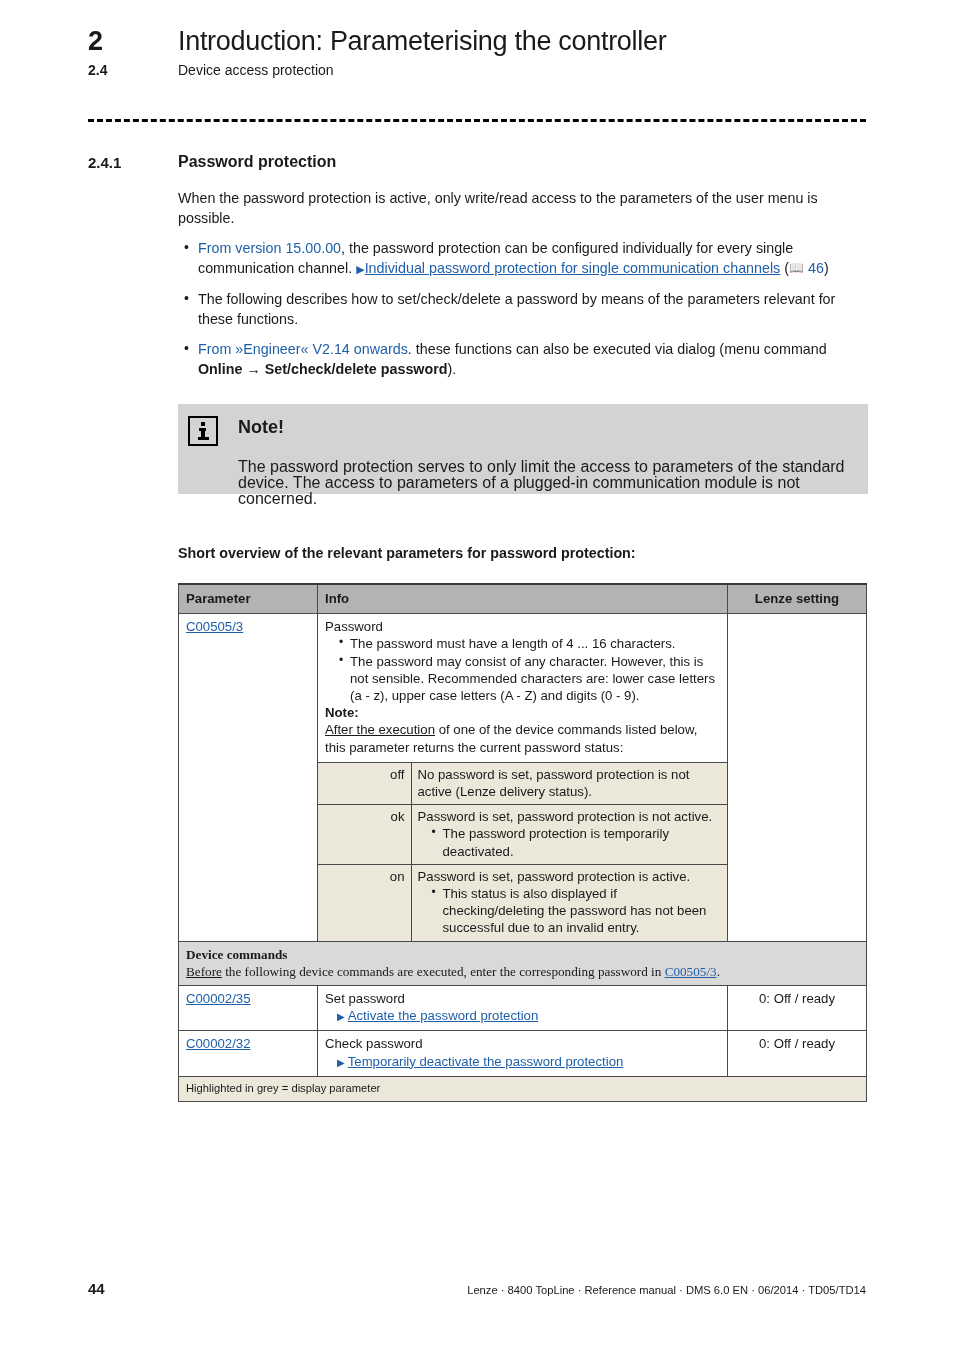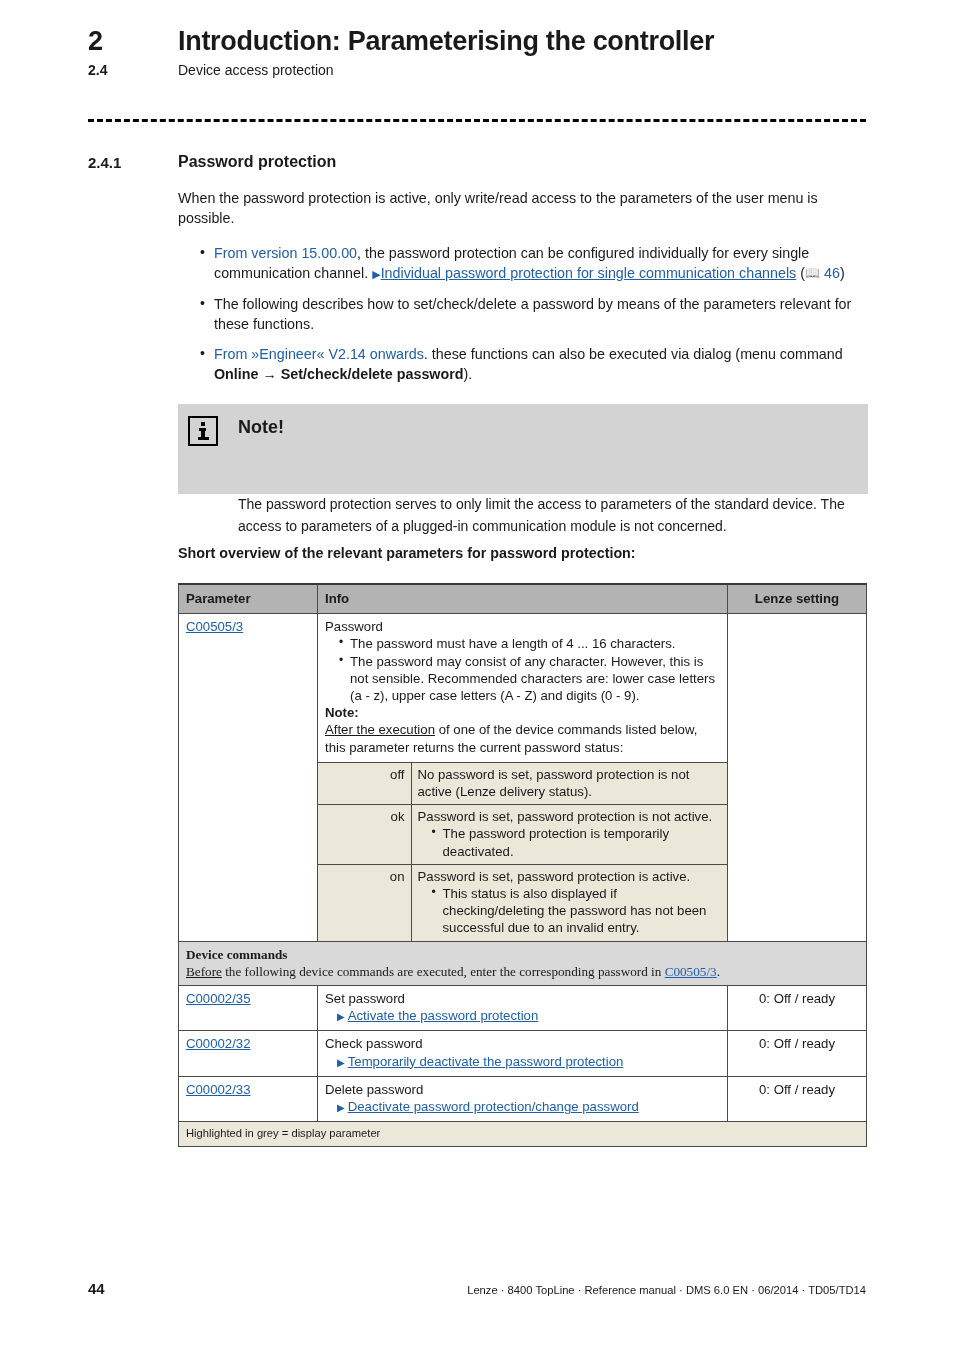--- a/index.html
+++ b/index.html
@@ -27,21 +27,21 @@
     top: 26px;
     font-size: 27px;
     font-weight: bold;
     letter-spacing: -0.2px;
   }
   .hdr-title {
     position: absolute;
     left: 178px;
     top: 26px;
     font-size: 27px;
-    font-weight: bold;
+    font-weight: normal;
     letter-spacing: -0.3px;
     white-space: nowrap;
   }
   .hdr-subnum {
     position: absolute;
     left: 88px;
     top: 62px;
     font-size: 14px;
     font-weight: bold;
   }
@@ -82,21 +82,21 @@
     left: 178px;
     top: 189px;
     width: 690px;
     font-size: 14.3px;
     line-height: 19.5px;
   }
   .para { margin: 0 0 11px 0; }
 
   ul.bullets {
     list-style: none;
-    margin: 16px;
+    margin: 0;
     padding: 0;
   }
   ul.bullets > li {
     position: relative;
     padding-left: 20px;
     margin-bottom: 11px;
   }
   ul.bullets > li:before {
     content: "\2022";
     position: absolute;
@@ -179,23 +179,22 @@
     left: 60px;
     top: 13px;
     font-size: 18px;
     font-weight: bold;
   }
   .note-body {
     position: absolute;
     left: 60px;
     top: 55px;
     width: 616px;
-    font-size: 14px;
-    line-height: 22px;
-    margin-top: 34px;
+    font-size: 16px;
+    line-height: 16px;
   }
 
   
   .tbl-caption {
     position: absolute;
     left: 178px;
     top: 545px;
     font-size: 14.3px;
     font-weight: bold;
   }
@@ -449,30 +448,20 @@
         <td>
           <a class="cell-link" href="#">C00002/32</a>
         </td>
         <td>
           <div>Check password</div>
           <div><span class="cmd-arrow">▶</span><a class="cmd-link" href="#">Temporarily deactivate the password protection</a></div>
         </td>
         <td class="lenze-val nowrapcell">0: Off / ready</td>
       </tr>
 
-      <tr>
-        <td>
-          <a class="cell-link" href="#">C00002/33</a>
-        </td>
-        <td>
-          <div>Delete password</div>
-          <div><span class="cmd-arrow">▶</span><a class="cmd-link" href="#">Deactivate password protection/change password</a></div>
-        </td>
-        <td class="lenze-val nowrapcell">0: Off / ready</td>
-      </tr>
 
       <tr class="row-legend">
         <td colspan="3">Highlighted in grey = display parameter</td>
       </tr>
 
     </tbody>
   </table>
 
   <div class="foot-page">44</div>
   <div class="foot-meta">Lenze · 8400 TopLine · Reference manual · DMS 6.0 EN · 06/2014 · TD05/TD14</div>

